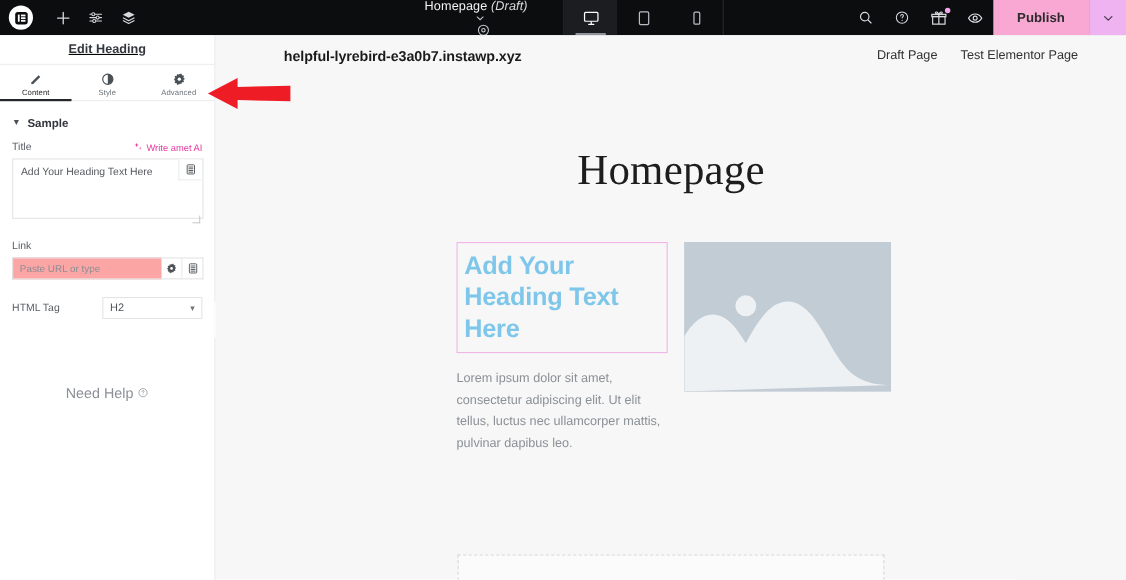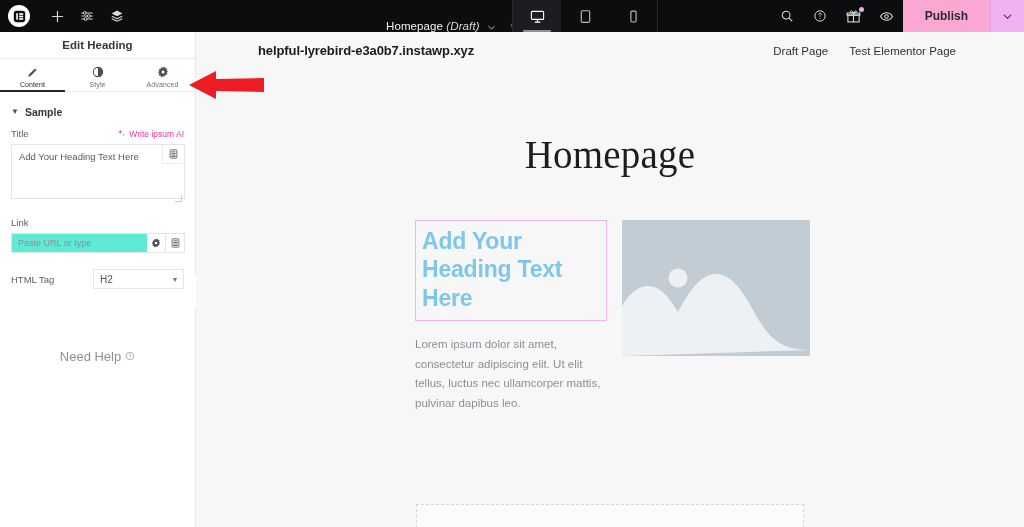--- a/index.html
+++ b/index.html
@@ -24,21 +24,21 @@
     background: #ffffff; display: flex; align-items: center; justify-content: center;
     margin-right: 12px; cursor: pointer;
   }
   .tb-icon {
     width: 30px; height: 32px; display: flex; align-items: center; justify-content: center;
     color: #d5d8dc; cursor: pointer;
   }
   .tb-icon svg { display: block; }
   .tb-center {
     position: absolute; left: 386px; top: 0; height: 32px;
-    display: flex; align-items: flex-end; color: #e6e8eb;
+    display: flex; align-items: center; color: #e6e8eb; flex-direction: column;
   }
   .doc-title { font-size: 11.5px; color: #f1f2f4; letter-spacing: .1px; }
   .doc-title .draft { font-style: italic; color: #d8dadd; }
   .doc-chevron { margin-left: 7px; color: #b9bdc4; display: flex; align-items: center; cursor: pointer; }
   .doc-gear { margin-left: 14px; color: #c9ccd2; display: flex; align-items: center; cursor: pointer; }
 
   .devices {
     position: absolute; left: 512px; top: 0; height: 32px;
     display: flex; align-items: center;
     border-left: 1px solid #26282b; border-right: 1px solid #26282b;
@@ -79,20 +79,21 @@
   
   .panel {
     position: absolute; top: 32px; left: 0;
     width: 196px; height: 495px;
     background: #ffffff;
     border-right: 1px solid #e6e6e7;
   }
   .panel-header {
     height: 27px; display: flex; align-items: center; justify-content: center;
     border-bottom: 1px solid #eceded;
+    text-decoration: underline;
   }
   .panel-header-title { font-size: 11.5px; font-weight: bold; color: #33373d; }
 
   .panel-tabs { display: flex; height: 33px; border-bottom: 1px solid #eceded; }
   .ptab {
     flex: 1; display: flex; flex-direction: column; align-items: center; justify-content: center;
     cursor: pointer; position: relative; padding-top: 3px;
   }
   .ptab-icon { color: #495157; height: 13px; display: flex; align-items: center; }
   .ptab-label { font-size: 7px; color: #6b7279; margin-top: 3px; letter-spacing: .1px; }
@@ -139,21 +140,21 @@
   }
   .ta-resize {
     position: absolute; right: 2px; bottom: 1px; width: 7px; height: 7px;
     border-right: 1px solid #c9cbcd; border-bottom: 1px solid #c9cbcd;
   }
 
   .input-group { display: flex; align-items: stretch; width: 174px; height: 20px; }
   .url-input {
     flex: 1; border: 1px solid #e3e4e6; border-right: none;
     font-size: 9px; color: #55585d; padding: 0 6px; outline: none;
-    font-family: "Liberation Sans", sans-serif; background: #5eead4;
+    font-family: "Liberation Sans", sans-serif; background: #fca5a5;
   }
   .url-input::placeholder { color: #8b8f95; }
   .ig-btn {
     width: 19px; border: 1px solid #e3e4e6; border-left: none; background: #ffffff;
     display: flex; align-items: center; justify-content: center;
     cursor: pointer; color: #4f5358;
   }
 
   .select-row {
     display: flex; align-items: center; justify-content: space-between;
@@ -183,21 +184,21 @@
   }
 
   
   .canvas {
     position: absolute; top: 32px; left: 196px;
     width: 828px; height: 495px;
     background: #f7f7f7; overflow: hidden;
   }
   .site-header {
     height: 37px; display: flex; align-items: center; justify-content: space-between;
-    padding: 0 68px 0 62px;
+    padding: 0 44px 0 62px;
   }
   .site-title { font-size: 13px; font-weight: bold; color: #1b1b1b; letter-spacing: -.1px; }
   .site-nav { display: flex; gap: 21px; }
   .nav-item { font-size: 11.5px; color: #2f3132; cursor: pointer; }
 
   .page-title {
     text-align: center; margin-top: 63px;
     font-family: "Liberation Serif", serif;
     font-size: 39px; color: #1d1d1d; font-weight: normal; letter-spacing: .2px;
   }
@@ -390,21 +391,21 @@
     <div class="field">
       <div class="field-row">
         <span class="field-label">Title</span>
         <span class="ai-link">
           <span>
             <svg width="9" height="9" viewBox="0 0 12 12">
               <path d="M4.3 1 5 3.1 7.1 3.8 5 4.5 4.3 6.6 3.6 4.5 1.5 3.8 3.6 3.1Z" fill="currentColor"></path>
               <path d="M8.6 6 9 7.3l1.3.4-1.3.4-.4 1.3-.4-1.3L6.9 7.7l1.3-.4Z" fill="currentColor"></path>
             </svg>
           </span>
-          <span>Write ipsum AI</span>
+          <span>Write amet AI</span>
         </span>
       </div>
       <div class="textarea-wrap">
         <textarea class="ta" rows="4" placeholder="Add Your Heading Text Here" style="">Add Your Heading Text Here</textarea>
         <span class="tag-btn">
           <svg width="9" height="10" viewBox="0 0 10 12">
             <rect x="1" y="1" width="8" height="10" rx="1" fill="none" stroke="currentColor" stroke-width="1"></rect>
             <path d="M2.4 3.4h5.2M2.4 5.3h5.2M2.4 7.2h5.2M2.4 9h5.2" stroke="currentColor" stroke-width="1"></path>
           </svg>
         </span>

